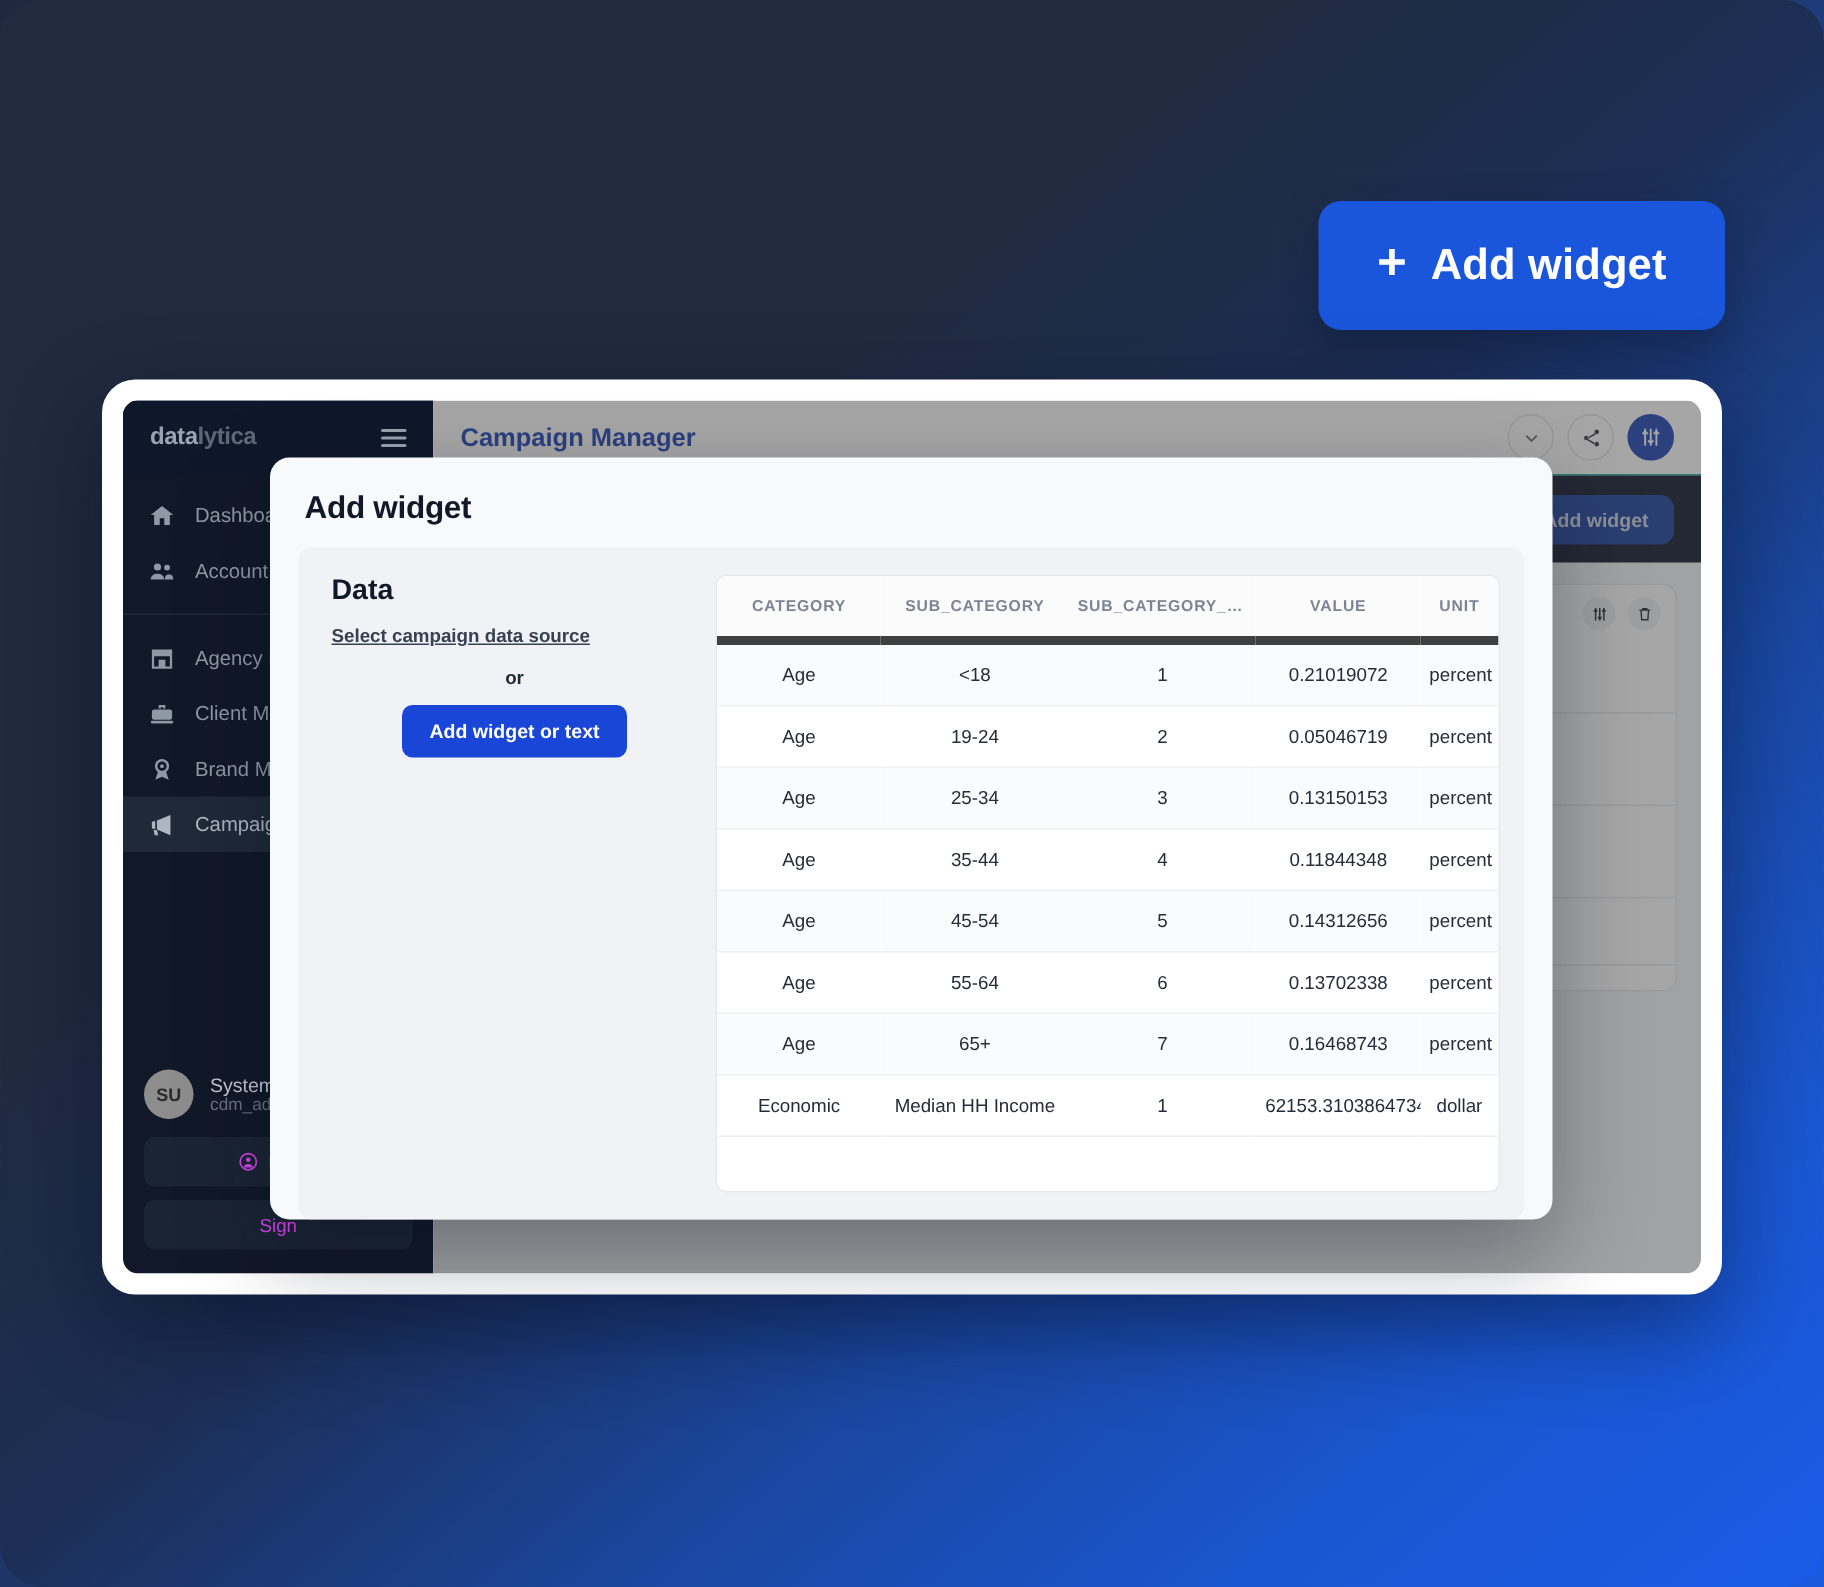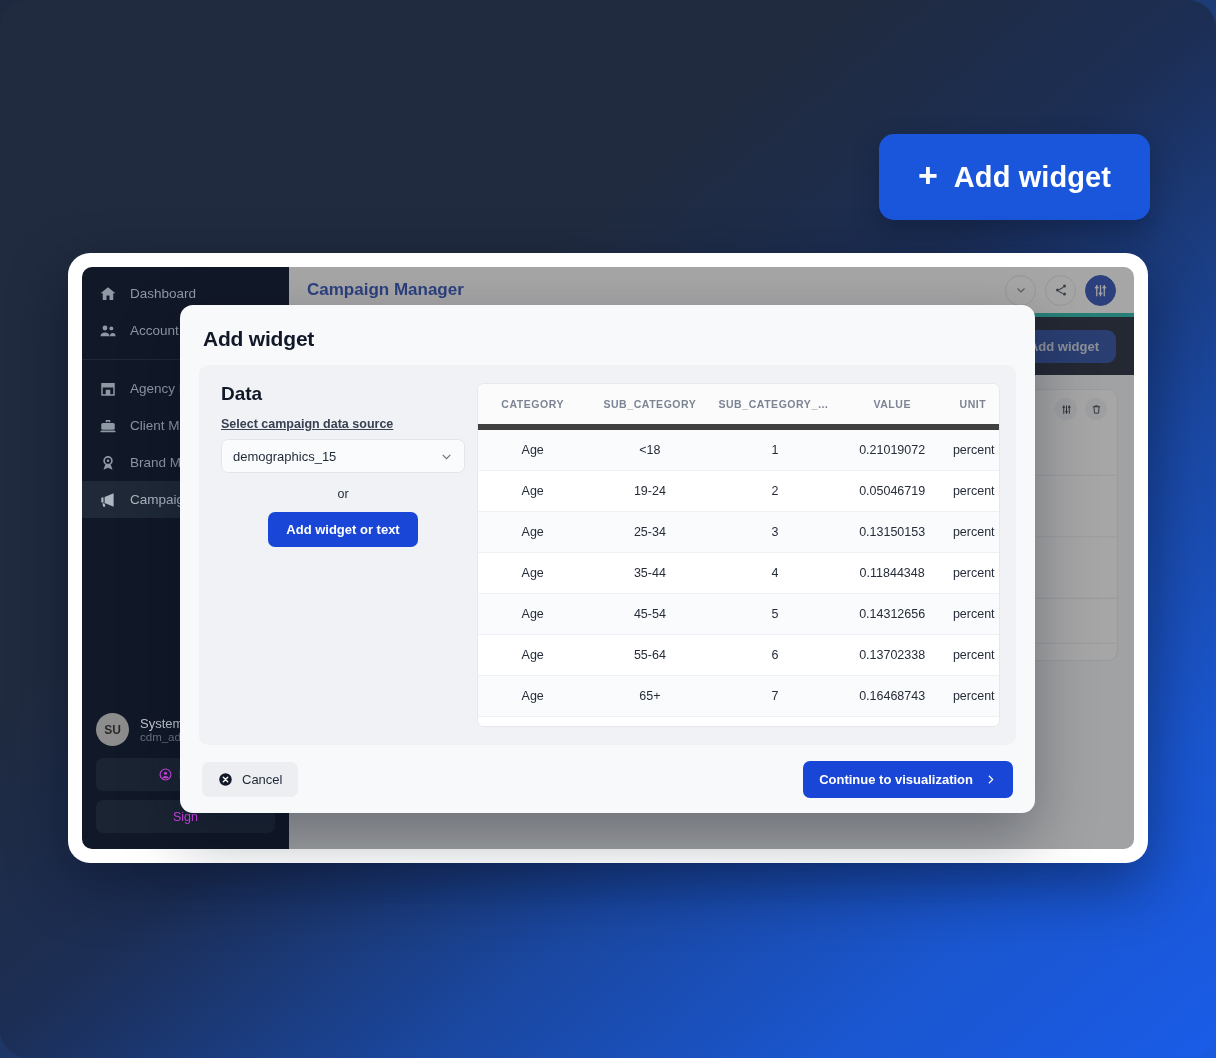--- a/index.html
+++ b/index.html
@@ -95,21 +95,21 @@
     height: 33px; border-radius: 7px; background: #1b2432;
     display: flex; align-items: center; justify-content: center; gap: 7px;
     color: #d946ef; font-size: 12.5px; margin-top: 9px; cursor: pointer;
     white-space: nowrap; overflow: hidden;
   }
 
   
   #main { flex: 1 1 auto; height: 100%; position: relative; background: #f6f7f9; overflow: hidden; }
   #topbar {
     height: 50px; display: flex; align-items: center;
-    padding: 0 18px; background: #fff; border-bottom: 4px solid #14b8a6;
+    padding: 0 18px; background: #fff; border-bottom: 1px solid #14b8a6;
   }
   #topbar .title { color: #1e44b5; font-size: 17px; font-weight: 700; }
   #topbar .sp { flex: 1; }
   .round-btn {
     width: 31px; height: 31px; border-radius: 50%;
     border: 1px solid #dfe3e9; background: #fff;
     display: flex; align-items: center; justify-content: center;
     margin-left: 9px; cursor: pointer;
   }
   .round-btn.primary { background: #1e44b5; border-color: #1e44b5; }
@@ -167,21 +167,21 @@
   }
   #dataCol { width: 250px; flex: 0 0 250px; padding-left: 6px; }
   #dataCol h2 { font-size: 19px; font-weight: 700; color: #111827; margin-bottom: 12px; }
   #dataCol .fld-lbl { font-size: 12.5px; font-weight: 600; color: #374151; margin-bottom: 8px; text-decoration: underline; }
   #select {
     height: 34px; background: #fafbfc; border: 1px solid #e2e5ea;
     border-radius: 7px; display: flex; align-items: center;
     padding: 0 11px; font-size: 13px; color: #1f2937; cursor: pointer;
   }
   #select .sv { flex: 1; }
-  #orTxt { text-align: center; font-size: 12.5px; font-weight: 400; color: #1f2937; margin: 14px 0 11px; }
+  #orTxt { text-align: center; font-size: 12.5px; font-weight: 700; color: #1f2937; margin: 14px 0 11px; }
   #addImgBtn {
     display: block; margin: 0 auto; background: #1a46d8; color: #fff;
     border: none; border-radius: 7px; padding: 10px 18px;
     font-size: 13px; font-weight: 700; cursor: pointer;
     font-family: "Liberation Sans", sans-serif;
   }
 
   
   #tableWrap {
     flex: 1 1 auto; min-width: 0;
@@ -229,20 +229,28 @@
 
 <button id="fab">
   <span class="plus">+</span>
   <span class="lbl">Add widget</span>
 </button>
 
 <div id="window">
   <div id="windowInner">
 
     <aside id="sidebar">
+      <div id="brandRow">
+        <div class="brand"><span>data</span><i>lytica</i></div>
+        <div id="hamburger">
+            <span></span>
+            <span></span>
+            <span></span>
+          </div>
+      </div>
 
       <div class="nav-group">
         <div class="nav-item">
           <svg width="18" height="18" viewBox="0 0 24 24" fill="currentColor">
               <path d="M12 3 2 11h3v9h5v-6h4v6h5v-9h3z"></path>
             </svg>
           <span>Dashboard</span>
         </div>
         <div class="nav-item">
           <svg width="18" height="18" viewBox="0 0 24 24" fill="currentColor">
@@ -408,26 +416,20 @@
 
 <div id="modal">
   <div id="modalHead">
     <h1>Add widget</h1>
   </div>
 
   <div id="modalBody">
     <div id="dataCol">
       <h2>Data</h2>
       <div class="fld-lbl">Select campaign data source</div>
-      <div id="select">
-        <span class="sv">demographics_15</span>
-        <svg width="13" height="13" viewBox="0 0 24 24" fill="none" stroke="#6b7280" stroke-width="2.2">
-            <path d="M5 9l7 7 7-7"></path>
-          </svg>
-      </div>
       <div id="orTxt">or</div>
       <button id="addImgBtn">Add widget or text</button>
     </div>
 
     <div id="tableWrap">
       <table>
         <colgroup>
             <col class="c0">
             <col class="c1">
             <col class="c2">
@@ -498,28 +500,13 @@
               <td>Median HH Income</td>
               <td>1</td>
               <td>62153.3103864734</td>
               <td>dollar</td>
             </tr>
           </tbody>
       </table>
     </div>
   </div>
 
-  <div id="modalFoot">
-    <button id="cancelBtn">
-      <svg width="15" height="15" viewBox="0 0 24 24">
-          <circle cx="12" cy="12" r="10" fill="#111827"></circle>
-          <path d="M8.5 8.5l7 7M15.5 8.5l-7 7" stroke="#fff" stroke-width="2.2" stroke-linecap="round"></path>
-        </svg>
-      <span>Cancel</span>
-    </button>
-    <button id="continueBtn">
-      <span>Continue to visualization</span>
-      <svg width="13" height="13" viewBox="0 0 24 24" fill="none" stroke="#fff" stroke-width="2.2">
-          <path d="M9 5l7 7-7 7"></path>
-        </svg>
-    </button>
-  </div>
 </div>
 
 </body></html>

